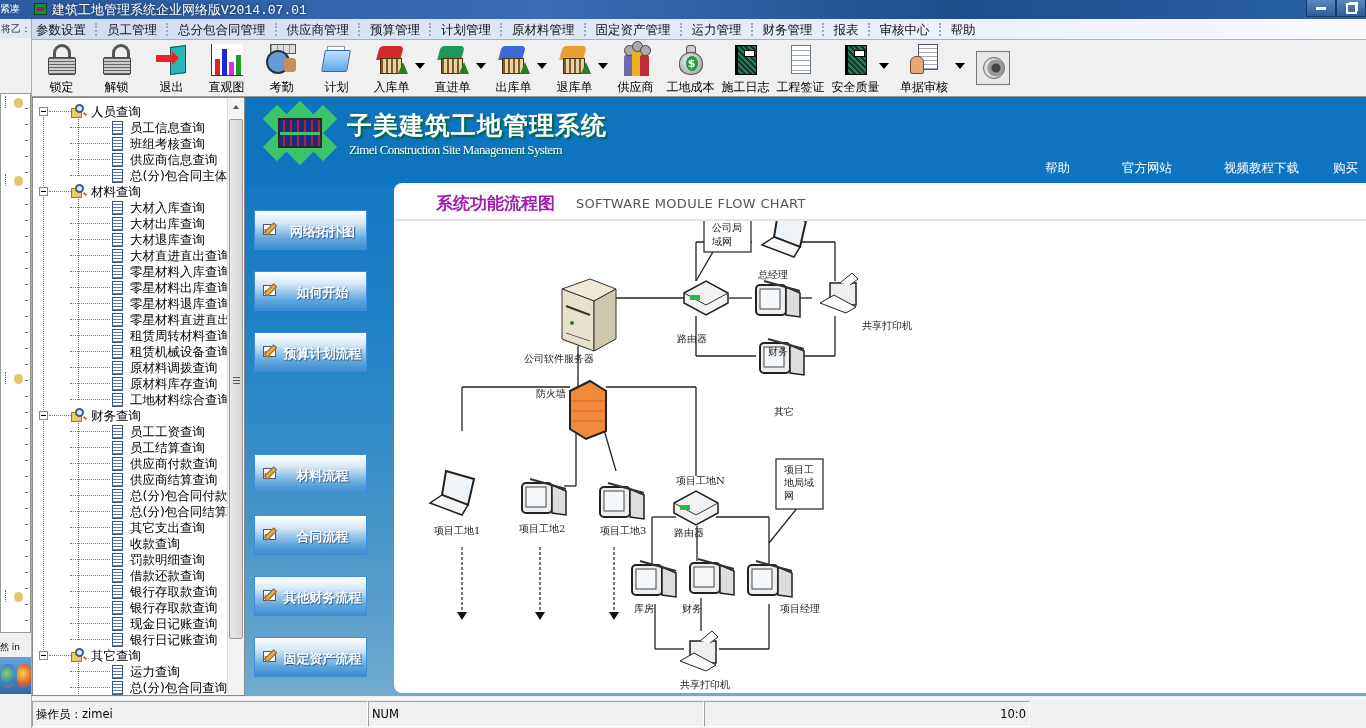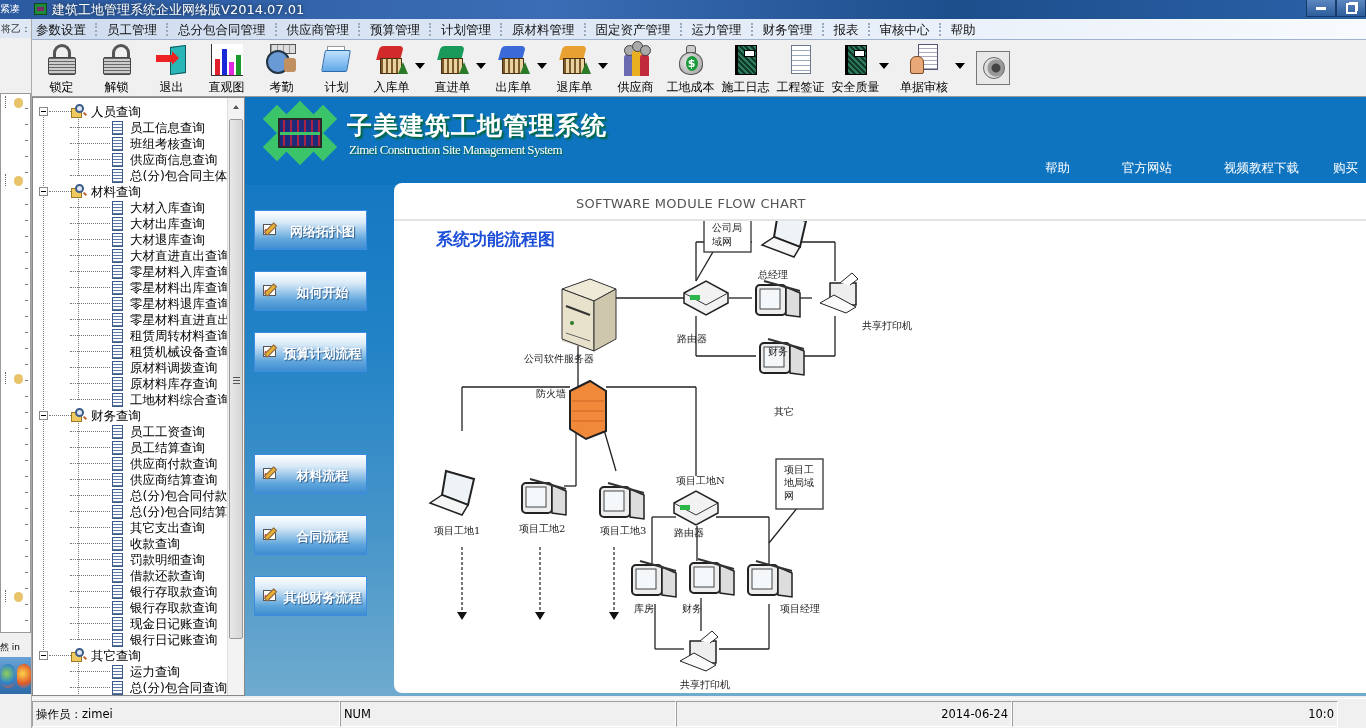--- a/index.html
+++ b/index.html
@@ -19,21 +19,21 @@
   #behind .bg-task { position:absolute; top:657px; left:0; width:31px; height:37px; background: linear-gradient(#6aa3d6,#2c6aa8); }
   #behind .orb { position:absolute; top:7px; left:1px; width:14px; height:24px; border-radius:7px; background: radial-gradient(circle at 40% 40%, #8fd05a, #2a7fd0 60%, #e05a2a); }
   #behind .orb2 { left:17px; background: radial-gradient(circle at 40% 40%, #ffd24a, #e05a2a 60%, #2a7fd0); }
 
   
   #win { position: absolute; left: 32px; top: 0; width: 1334px; height: 728px; }
   .titlebar { position:absolute; left:-32px; top:0; width:1366px; height:19px;
      background: linear-gradient(to right, #2c5aa0 0%, #3a6db5 40%, #1d4e8c 70%, #2a62a8 100%); color:#fff; }
   .titlebar .app-icon { position:absolute; left:34px; top:3px; width:13px; height:12px; background:#1f8a3a; border:1px solid #0c4a1a; }
   .titlebar .app-icon::before{ content:""; position:absolute; left:2px; top:3px; width:7px; height:4px; background:#7b2b6a; }
-  .titlebar .title { position:absolute; left:52px; top:1px; font-size:13px; color:#fff; text-shadow: 0 0 4px #123; }
+  .titlebar .title { position:absolute; left:52px; top:1px; font-size:13px; color:#fff; text-shadow: 0 0 4px #123; font-family: Liberation Mono, monospace; }
   .titlebar .side-title { position:absolute; left:0; top:2px; font-size:10px; color:#fff;text-align:right; }
   .win-btns { position:absolute; right:0; top:0; height:17px; display:flex; }
   .win-btn { width:30px; height:17px; border:1px solid #163a6a; border-top:none; background: linear-gradient(#5c87c0,#2d5d9c); color:#fff; font-size:11px; text-align:center; line-height:15px; }
   .win-btn.min::after { content:""; display:inline-block; width:10px; height:3px; background:#fff; vertical-align:middle; }
   .win-btn.max::after { content:""; display:inline-block; width:7px; height:7px; border:2px solid #fff; box-shadow: 2px -2px 0 -1px #fff; vertical-align:middle; }
 
   .menubar { position:absolute; left:0; top:19px; width:1334px; height:21px;
      background: linear-gradient(to right, #cfdcef 0%, #e6eef9 60%, #f8fafd 100%); border-bottom:1px solid #9fb3cf; display:flex; align-items:center; }
   .menu-item { padding: 0 14px 0 7px; font-size:12.5px; color:#111; position:relative; height:21px; line-height:21px; }
   .menu-item::after { content:""; position:absolute; right:3px; top:4px; height:13px; border-left:2px dotted #9aa8bb; }
@@ -117,21 +117,21 @@
   .side-btn { position:absolute; left:9px; width:113px; height:40px; border:1px solid #3a8de0;
      background: linear-gradient(#ffffff 0%, #d8e9f7 30%, #5fa6dc 75%, #3f8cd0 100%);
      color:#fff; font-family:"DejaVu Serif", serif; font-weight:bold; font-size:13px; text-shadow: 1px 1px 1px #2a5a8a; }
   .side-btn .pen { position:absolute; left:8px; top:13px; width:13px; height:11px; background:#fff; border:1px solid #555; }
   .side-btn .pen::before { content:""; position:absolute; left:1px; top:2px; width:5px; height:3px; border-left:2px solid #d22; border-bottom:2px solid #d22; transform: rotate(-45deg); }
   .side-btn .pen::after { content:""; position:absolute; left:4px; top:-3px; width:3px; height:12px; background:#e8b030; border:1px solid #865; transform: rotate(45deg); }
   .side-btn .blbl { position:absolute; left:28px; right:4px; top:12px; text-align:center; white-space:nowrap; }
 
   .panel { position:absolute; left:149px; top:86px; width:990px; height:510px; background:#fff; border-radius:8px 0 0 8px; }
   .panel-head { position:absolute; left:0; top:0; width:100%; height:38px; border-bottom:2px solid #e4e4e4; }
-  .panel-title { position:absolute; left:42px; top:9px; font-size:17px; color:#1d4ed8; font-weight:bold;margin-top:36px; }
+  .panel-title { position:absolute; left:42px; top:9px; font-size:17px; color:#a21caf; font-weight:bold; }
   .panel-sub { position:absolute; left:182px; top:13px; font-size:13px; color:#555; letter-spacing:0.3px; }
   .diagram { position:absolute; left:0; top:38px; width:990px; height:472px; }
   .diagram .dlabel { font-size:10px; fill:#222; font-family:"DejaVu Serif", serif; }
 
   
   .statusbar { position:absolute; left:0; top:698px; width:1334px; height:30px; background:#f0f0f0; border-top:1px solid #fff; display:flex; }
   .status-cell { height:26px; margin-top:2px; border:1px solid #a0a0a0; border-right-color:#fff; border-bottom-color:#fff; font-size:11.5px; line-height:24px; padding:0 3px; white-space:nowrap; overflow:hidden; }
   .status-cell.right { text-align:right; }
 </style>
 </head>
@@ -574,20 +574,24 @@
         <span class="pen"></span>
         <span class="blbl">材料流程</span>
       </div>
     <div class="side-btn" style="top:479px">
         <span class="pen"></span>
         <span class="blbl">其他财务流程</span>
       </div>
     <div class="side-btn" style="top:418px">
         <span class="pen"></span>
         <span class="blbl">合同流程</span>
+      </div>
+    <div class="side-btn" style="top:540px">
+        <span class="pen"></span>
+        <span class="blbl">固定资产流程</span>
       </div>
 
     <div class="panel">
       <div class="panel-head">
         <span class="panel-title">系统功能流程图</span>
         <span class="panel-sub">SOFTWARE MODULE FLOW CHART</span>
       </div>
 
       <svg class="diagram" viewBox="0 0 990 472">
         <defs>
@@ -717,18 +721,17 @@
           <text x="240" y="391">库房</text>
           <text x="288" y="391">财务</text>
           <text x="386" y="391">项目经理</text>
           <text x="286" y="467">共享打印机</text>
         </g>
       </svg>
     </div>
   </div>
 
   <div class="statusbar">
-    <div class="status-cell" style="width:308px">操作员：zimei</div>
+    <div class="status-cell" style="width:336px">操作员：zimei</div>
     <div class="status-cell" style="width:336px">NUM</div>
-    <div class="status-cell right" style="width:336px">2014-06-24</div>
     <div class="status-cell right" style="width:326px">10:0</div>
   </div>
 </div>
 
 </body></html>

